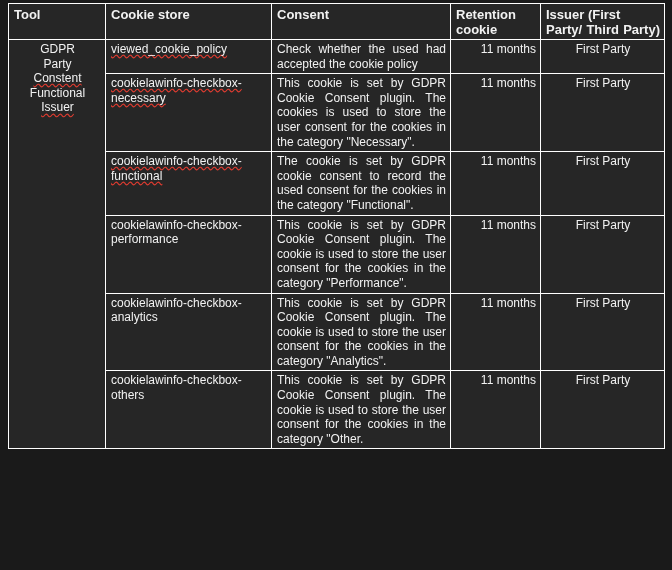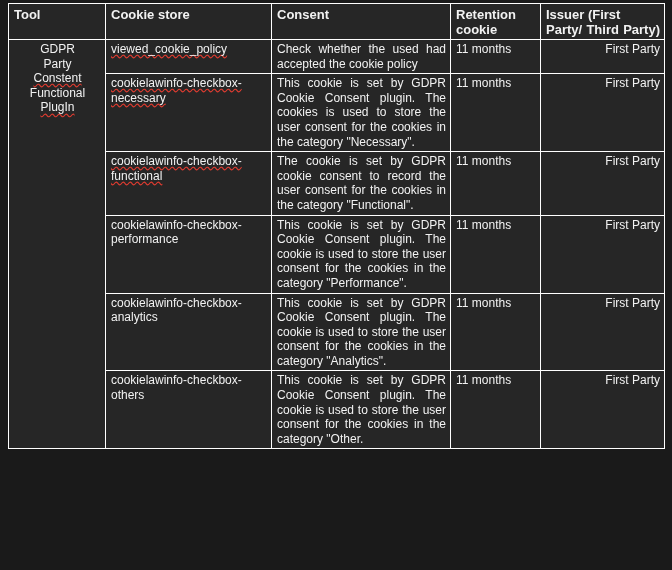--- a/index.html
+++ b/index.html
@@ -79,26 +79,26 @@
   }
   td.purpose-cell {
     text-align: justify;
     hyphens: none;
     line-height: 14.6px;
     padding-top: 2px;
     padding-right: 5px;
   }
   td.retention-cell {
     vertical-align: middle;
-    text-align: left;
+    text-align: right;
     white-space: nowrap;
   }
   td.issuer-cell {
     vertical-align: top;
-    text-align: right;
+    text-align: center;
     padding-top: 2px;
   }
   
   .spell {
     text-decoration: underline wavy #e03b2f;
     text-decoration-skip-ink: none;
     text-underline-offset: 1px;
   }
   .nowrapname { white-space: nowrap; }
 </style>
@@ -127,38 +127,38 @@
     </thead>
 
     <tbody>
 
       <tr>
         <td class="tool-cell" rowspan="6">
           <span>GDPR</span><br>
           <span>Party</span><br>
           <span class="spell">Constent</span><br>
           <span>Functional</span><br>
-          <span class="spell">PlugIn</span>
+          <span class="spell">Issuer</span>
         </td>
         <td class="name-cell"><span class="spell nowrapname">viewed_cookie_policy</span></td>
         <td class="purpose-cell">Check whether the used had accepted the cookie policy</td>
         <td class="retention-cell">11 months</td>
         <td class="issuer-cell">First Party</td>
       </tr>
 
       <tr>
         <td class="name-cell"><span class="spell">cookielawinfo-checkbox-necessary</span></td>
         <td class="purpose-cell">This cookie is set by GDPR Cookie Consent plugin. The cookies is used to store the user consent for the cookies in the category "Necessary".</td>
         <td class="retention-cell">11 months</td>
         <td class="issuer-cell">First Party</td>
       </tr>
 
       <tr>
         <td class="name-cell"><span class="spell">cookielawinfo-checkbox-functional</span></td>
-        <td class="purpose-cell">The cookie is set by GDPR cookie consent to record the user consent for the cookies in the category "Functional".</td>
+        <td class="purpose-cell">The cookie is set by GDPR cookie consent to record the used consent for the cookies in the category "Functional".</td>
         <td class="retention-cell">11 months</td>
         <td class="issuer-cell">First Party</td>
       </tr>
 
       <tr>
         <td class="name-cell"><span>cookielawinfo-checkbox-performance</span></td>
         <td class="purpose-cell">This cookie is set by GDPR Cookie Consent plugin. The cookie is used to store the user consent for the cookies in the category "Performance".</td>
         <td class="retention-cell">11 months</td>
         <td class="issuer-cell">First Party</td>
       </tr>

